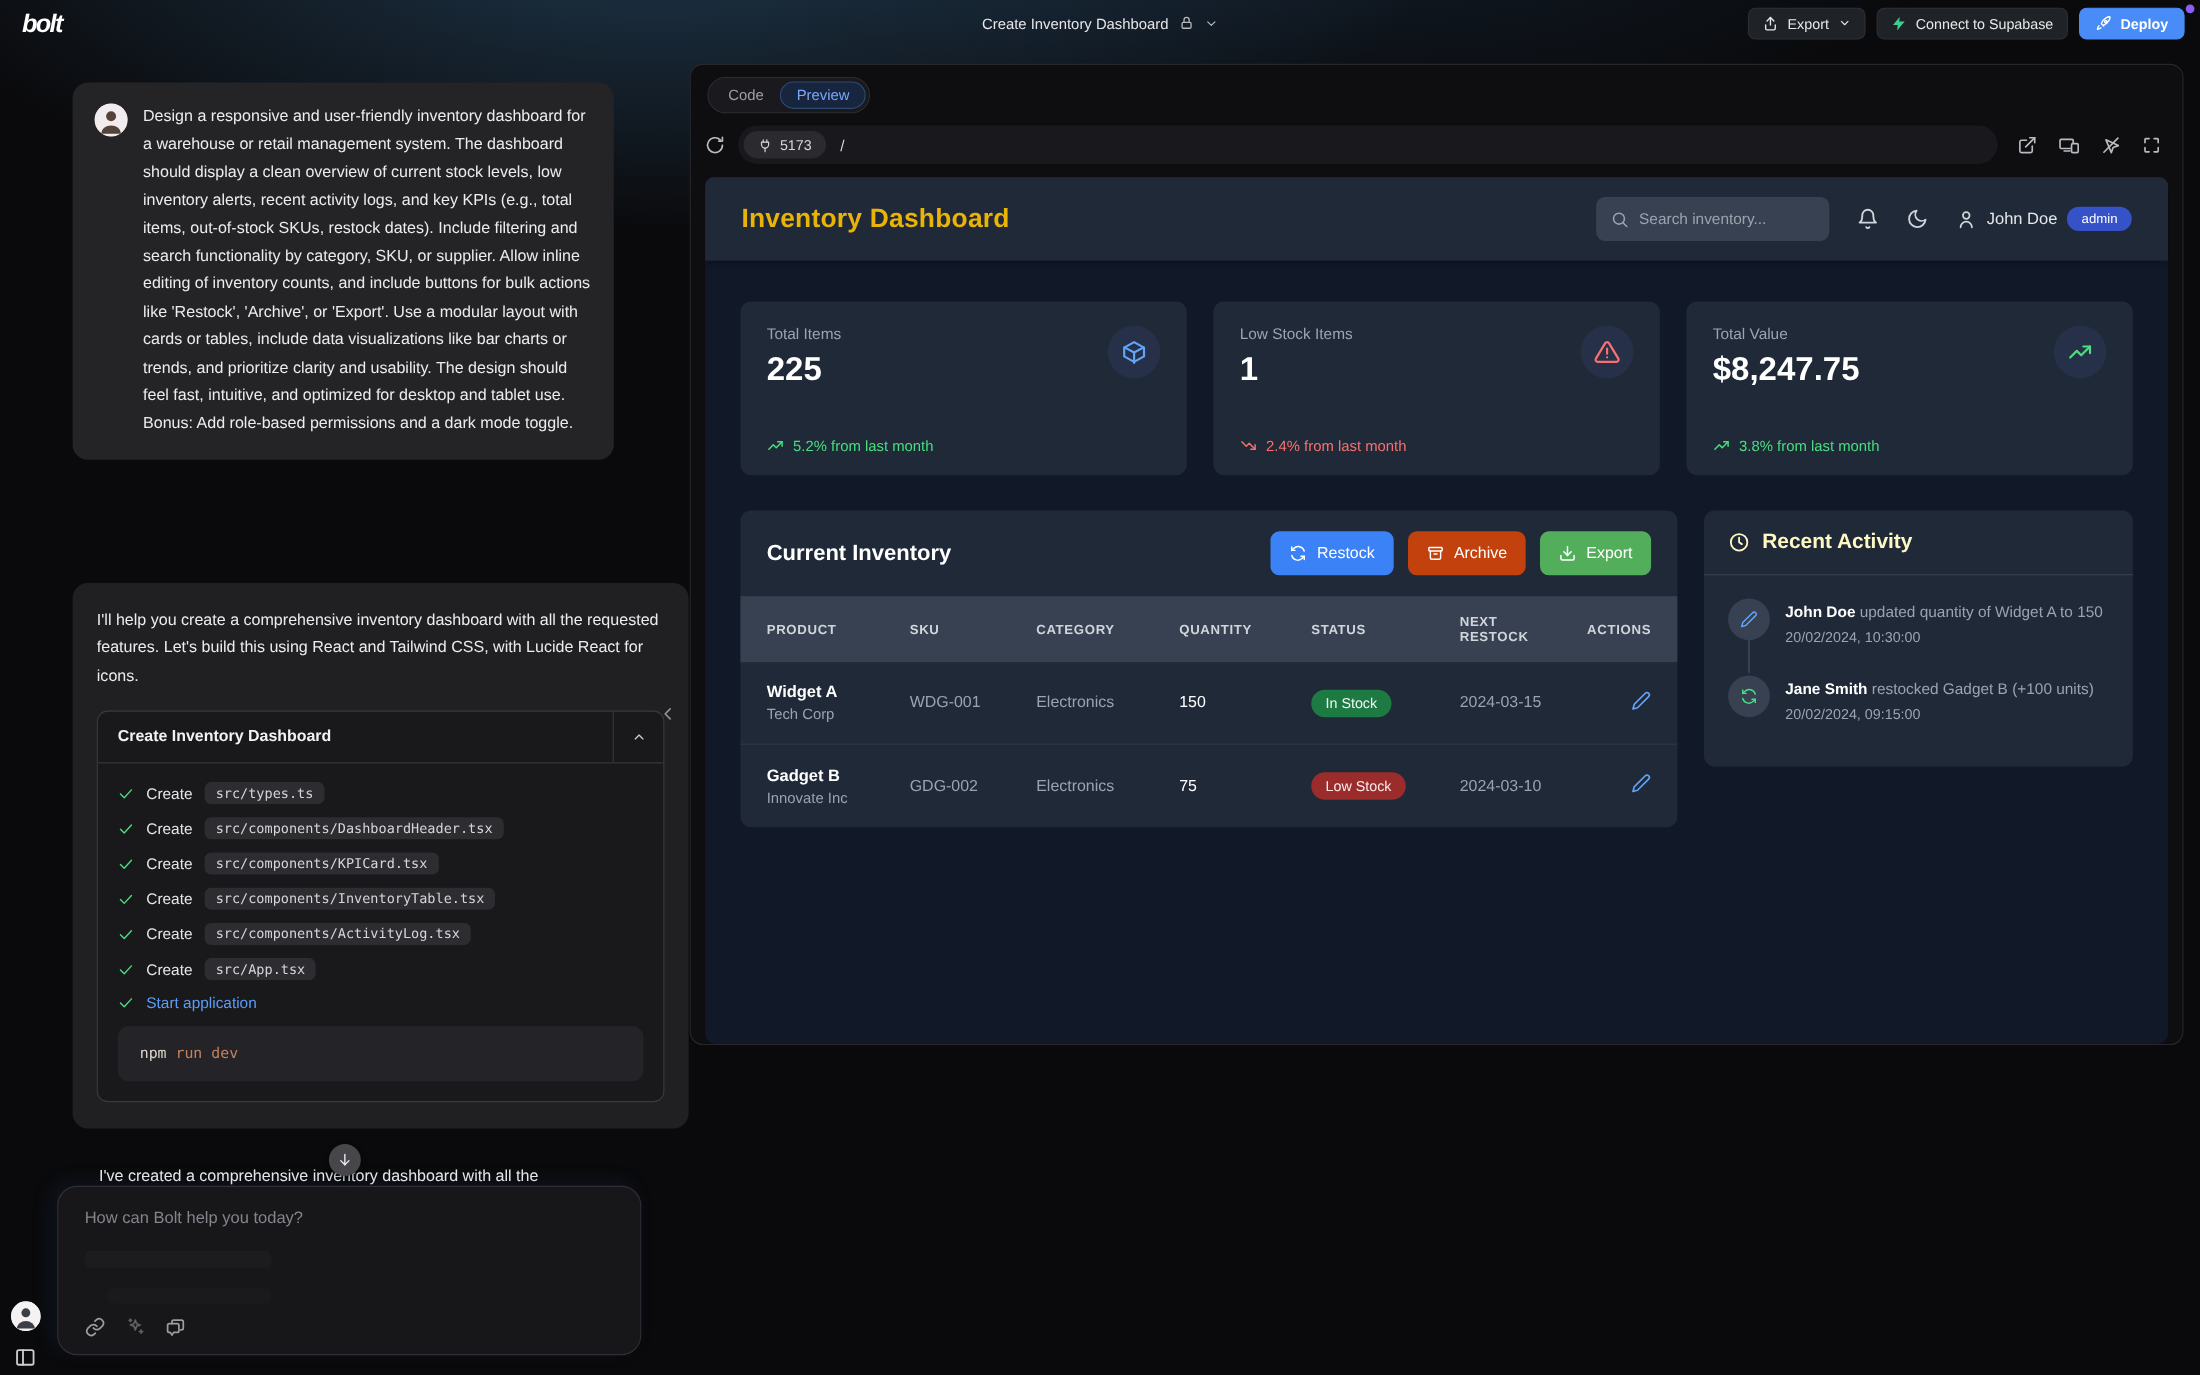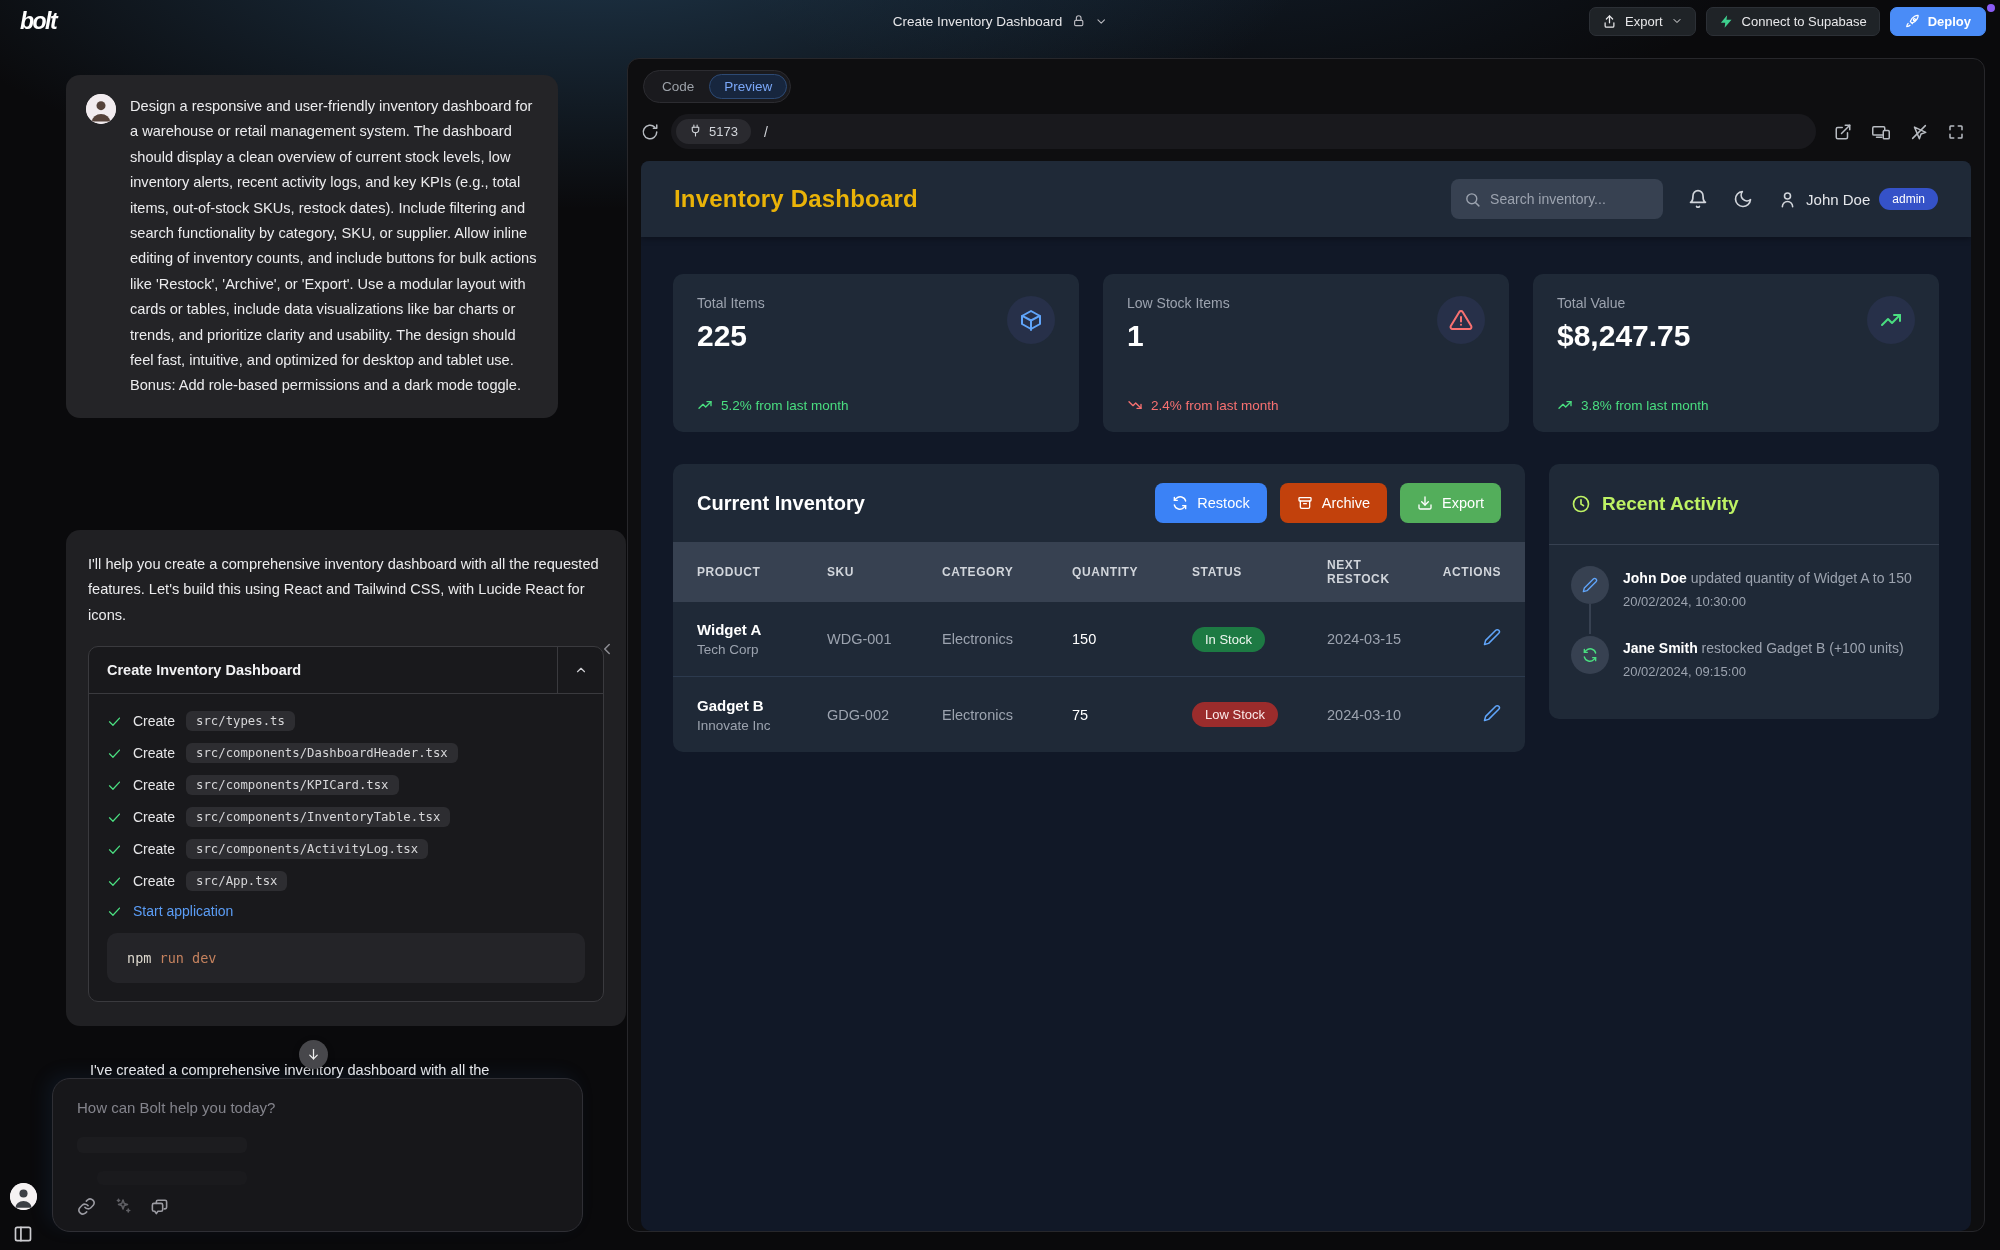--- a/index.html
+++ b/index.html
@@ -52,28 +52,28 @@
   .chat-input input{position:absolute;left:24px;top:20px;width:470px;background:transparent;border:none;outline:none;color:#e8e8ea;font-size:15px;font-family:"Liberation Sans",sans-serif}
   .chat-input input::placeholder{color:#84848c}
   .ghost{position:absolute;background:#202024;border-radius:6px;opacity:.55}
   .input-icons{position:absolute;left:24px;bottom:15px;display:flex;gap:18px;color:#9b9ba2}
   .input-icons .iib{cursor:pointer}
   .corner-avatar{position:absolute;left:10px;top:1183px;width:27px;height:27px;border-radius:50%;overflow:hidden;background:#f2eef0;z-index:6;cursor:pointer}
   .panel-toggle{position:absolute;left:13px;top:1224px;color:#cdcdd1;z-index:6;cursor:pointer}
   .collapse-handle{position:absolute;left:598px;top:640px;color:#8d8d93;z-index:6;cursor:pointer}
 
   
-  .preview-panel{position:absolute;left:627px;top:58px;width:1358px;height:1174px;background:#0e0e10;border:1px solid #27272b;border-radius:12px;z-index:3;display:flex;flex-direction:column;padding:11px 13px 0}
+  .preview-panel{position:absolute;left:627px;top:58px;width:1358px;height:892px;background:#0e0e10;border:1px solid #27272b;border-radius:12px;z-index:3;display:flex;flex-direction:column;padding:11px 13px 0}
   .tabs-pill{display:inline-flex;align-items:center;background:#1a1a1e;border:1px solid #2c2c31;border-radius:999px;padding:3px;align-self:flex-start;margin-left:2px}
   .tab{font-size:13.5px;padding:5px 15px;border-radius:999px;color:#9ca1a8;cursor:pointer}
   .tab.active{background:#17263e;border:1px solid #2d4a74;color:#7aa7f8;padding:4px 14px}
   .url-row{display:flex;align-items:center;gap:12px;margin-top:11px;color:#b8bcc2}
   .reload{cursor:pointer}
   .url-box{flex:1;height:35px;background:#19191d;border-radius:999px;display:flex;align-items:center;padding:0 6px 0 5px;cursor:text}
-  .port-chip{display:flex;align-items:flex-start;gap:7px;background:#2a2a2f;border-radius:999px;padding:5px 13px;font-size:13px;color:#d2d5da}
+  .port-chip{display:flex;align-items:flex-end;gap:7px;background:#2a2a2f;border-radius:999px;padding:5px 13px;font-size:13px;color:#d2d5da}
   .url-path{margin-left:13px;font-size:14px;color:#d2d5da}
   .url-icons{display:flex;align-items:center;gap:19px;padding:0 6px}
   .url-icons .uib{cursor:pointer}
 
   
   .dash{flex:1;margin-top:12px;background:#111827;border-radius:8px 8px 10px 10px;overflow:hidden;display:flex;flex-direction:column}
   .dash-header{height:76px;background:#1f2937;display:flex;align-items:center;justify-content:space-between;padding:0 33px;box-shadow:0 2px 6px rgba(0,0,0,.3)}
   .dash-title{font-size:24px;font-weight:bold;color:#eab308;letter-spacing:.2px}
   .dash-right{display:flex;align-items:center;gap:25px}
   .search-box{display:flex;align-items:center;gap:9px;width:212px;height:40px;background:#374151;border-radius:8px;padding:0 13px;color:#9ca3af}
@@ -108,21 +108,21 @@
   .p-name{font-size:15px;font-weight:bold;color:#fff}
   .p-sup{font-size:13.5px;color:#9ca3af;margin-top:4px}
   .cell{font-size:14.5px;color:#9ca3af}
   .cell.qty{color:#fff}
   .badge{display:inline-block;font-size:13px;padding:5px 13px;border-radius:999px;color:#eef7f0}
   .badge-in-stock{background:#1d7a43}
   .badge-low-stock{background:#9b2c2c;color:#fbe9e9}
   .row-actions{text-align:right}
   .edit-btn{display:inline-block;color:#60a5fa;cursor:pointer}
   .act-card{width:390px;background:#1f2937;border-radius:10px}
-  .act-head{display:flex;align-items:center;gap:11px;padding:29px 22px;border-bottom:1px solid #374151;color:#bef264}
+  .act-head{display:flex;align-items:center;gap:11px;padding:18px 22px;border-bottom:1px solid #374151;color:#fef9c3}
   .act-title{font-size:19px;font-weight:bold}
   .act-list{padding:21px 22px 40px}
   .act-item{display:flex;gap:14px;position:relative}
   .act-item + .act-item{margin-top:27px}
   .act-ic{width:38px;height:38px;border-radius:50%;background:#374151;display:flex;align-items:center;justify-content:center;flex:0 0 38px;z-index:1}
   .act-line{position:absolute;left:18px;top:38px;width:2px;height:30px;background:#374151}
   .act-txt{font-size:14px;color:#9ca3af;line-height:20px;padding-top:2px}
   .act-user{color:#fff;font-weight:bold}
   .act-time{font-size:13px;color:#9ca3af;margin-top:6px}
 </style>

